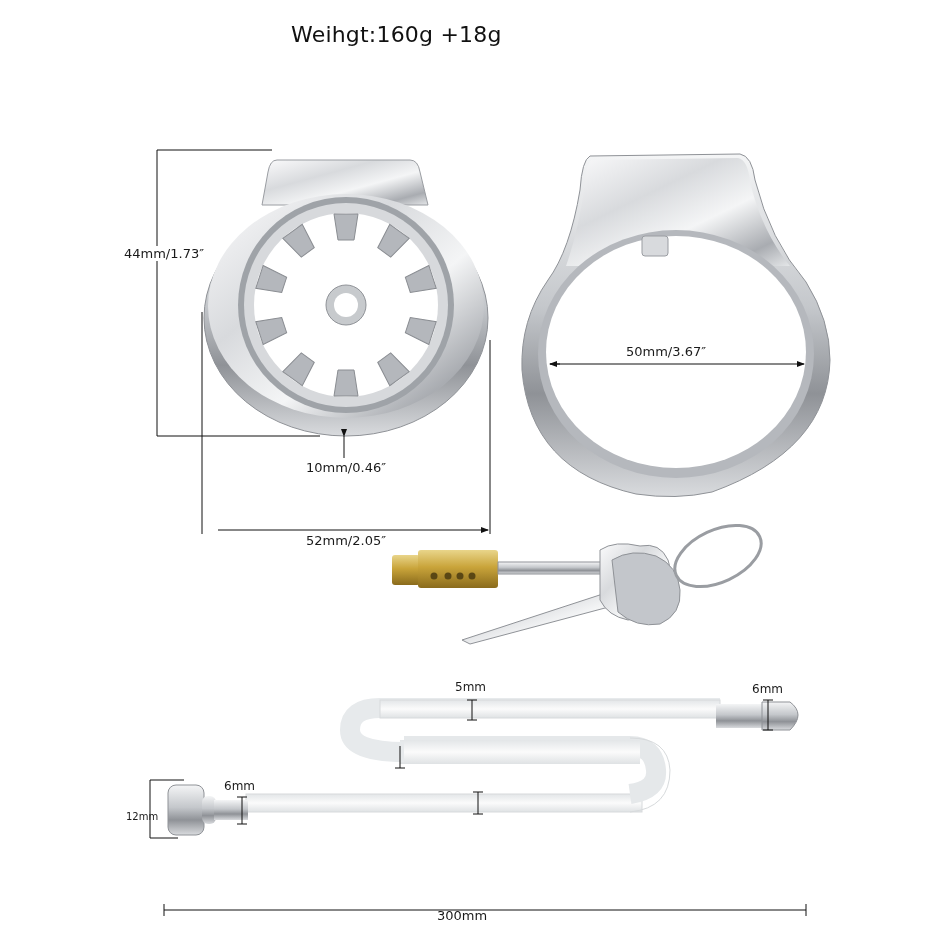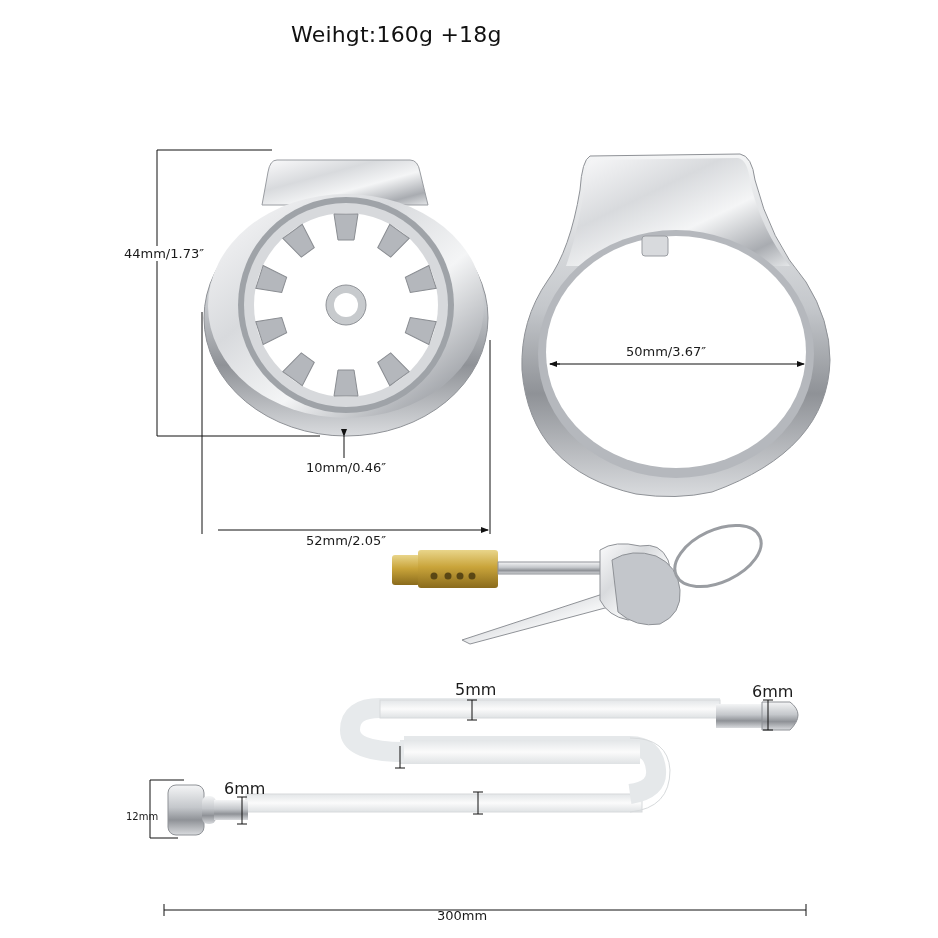--- a/index.html
+++ b/index.html
@@ -1,21 +1,21 @@
 <!DOCTYPE html>
 <html><head>
 <meta charset="utf-8">
 <style>
   html, body { margin: 0; padding: 0; background: #ffffff; }
   body { width: 938px; height: 938px; position: relative; overflow: hidden; font-family: "DejaVu Sans", "Liberation Sans", sans-serif; }
   #canvas { position: absolute; left: 0; top: 0; width: 938px; height: 938px; }
   .lbl { position: absolute; color: #1a1a1a; white-space: nowrap; font-family: "DejaVu Sans", sans-serif; }
   .title { font-size: 22px; left: 291px; top: 22px; color: #111; letter-spacing: 0.2px; }
   .dim { font-size: 13px; }
-  .small { font-size: 16px; }
+  .small { font-size: 12px; }
   .tiny { font-size: 10px; margin-top: 8px; }
 </style>
 </head>
 <body>
 
 <svg id="canvas" viewBox="0 0 938 938" xmlns="http://www.w3.org/2000/svg">
   <defs>
     <linearGradient id="metal" x1="0" y1="0" x2="1" y2="1">
       <stop offset="0" stop-color="#fbfbfc"></stop>
       <stop offset="0.35" stop-color="#d8dadd"></stop>

